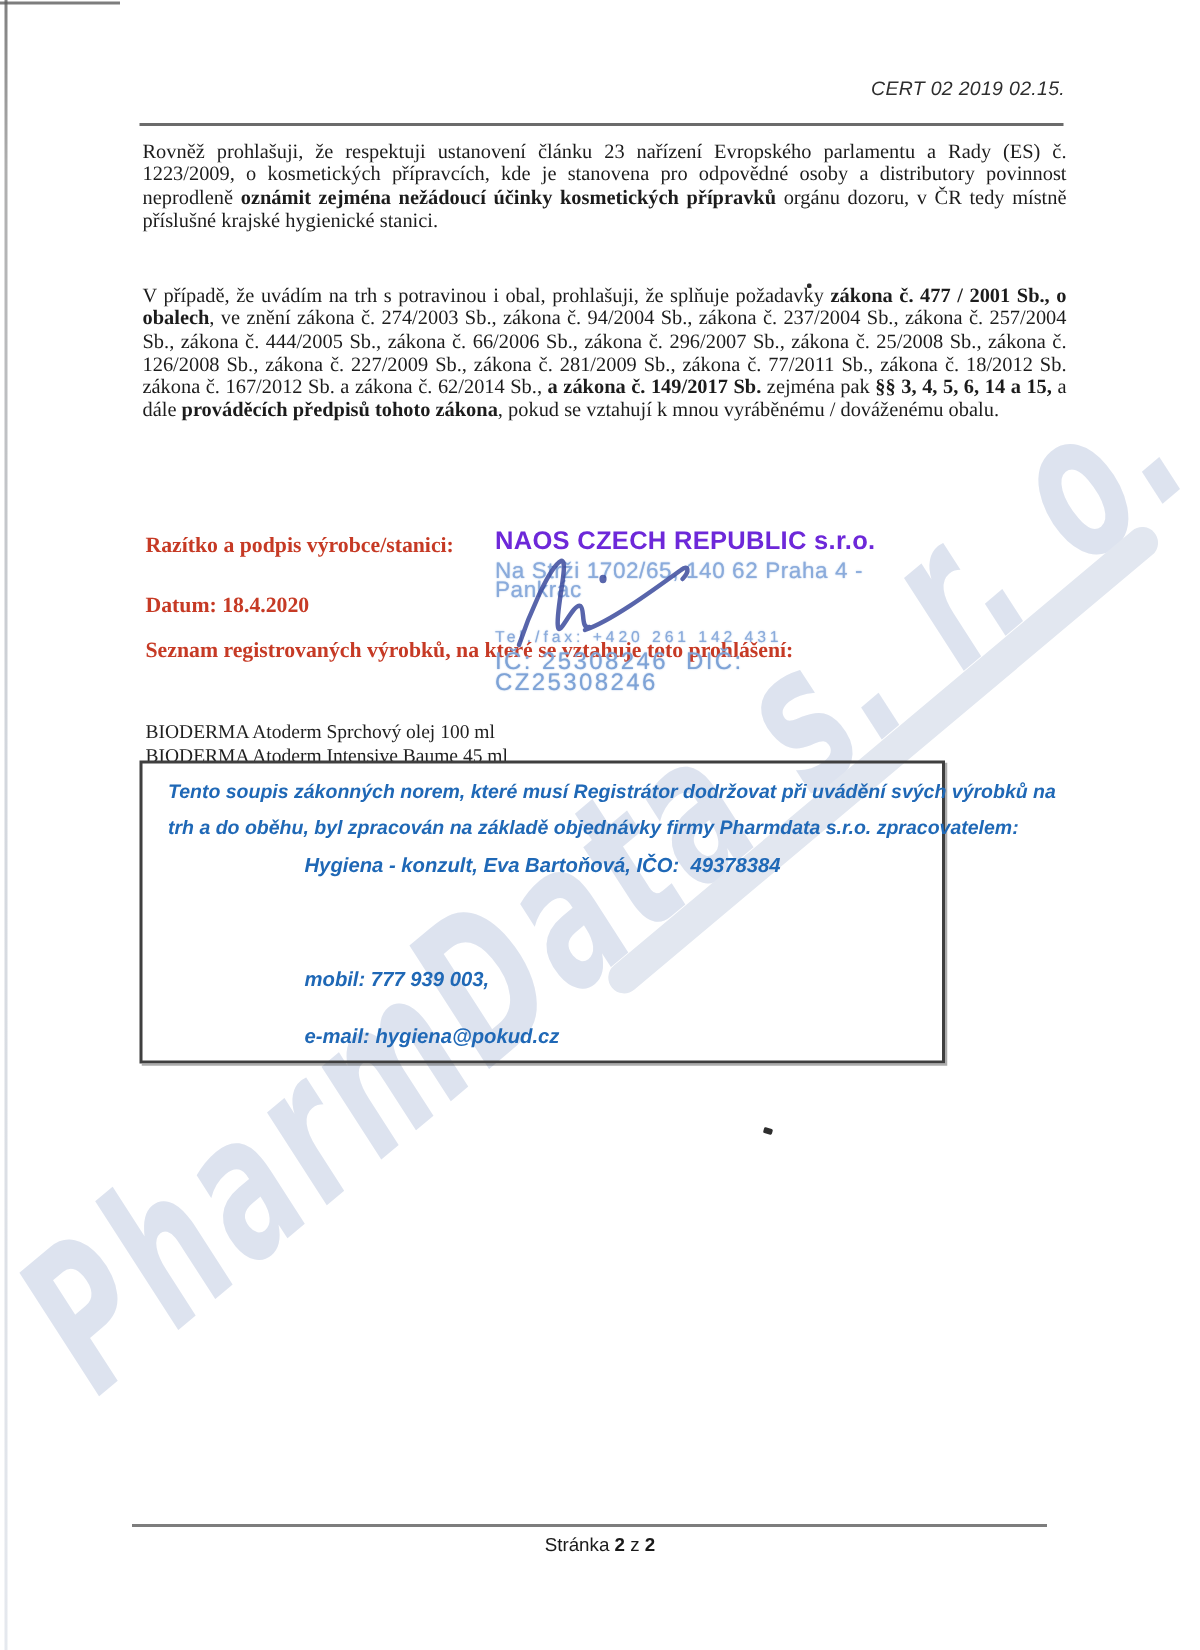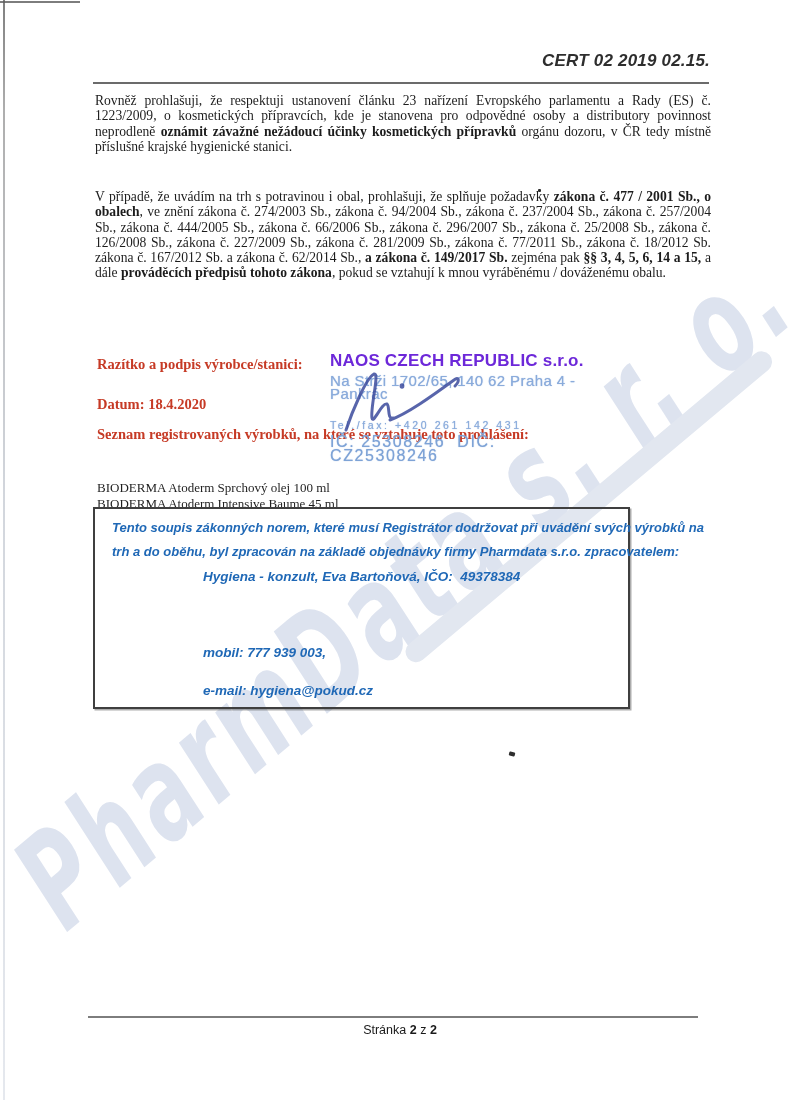--- a/index.html
+++ b/index.html
@@ -15,21 +15,21 @@
   .watermark{position:absolute;left:16px;top:874px;transform:rotate(-40deg);transform-origin:0 0;
              z-index:1;pointer-events:none;}
   .wm-text{display:inline-block;font-family:"DejaVu Sans",sans-serif;font-style:italic;font-weight:bold;
            font-size:86px;letter-spacing:5px;color:#dde3ef;white-space:nowrap;
            transform:scaleY(1.55);transform-origin:0 85%;}
   .wm-flourish{position:absolute;left:408px;top:648px;width:472px;height:21px;border-radius:11px;
                background:#e2e7f0;transform:rotate(-40deg);transform-origin:0 50%;z-index:1;pointer-events:none;}
   .content{position:absolute;left:0;top:0;width:800px;height:1100px;z-index:2;}
   
   .doc-code{position:absolute;right:90px;top:51px;font-family:"Liberation Sans",sans-serif;
-            font-style:italic;font-weight:700;font-size:17px;color:#2e2e2e;letter-spacing:.2px;text-align:right;}
+            font-style:italic;font-weight:400;font-size:13px;color:#2e2e2e;letter-spacing:.2px;text-align:right;}
   .header-rule{position:absolute;left:93px;top:82px;width:616px;height:2px;background:#6b6b6b;}
   
   .para{position:absolute;left:95px;width:616px;font-size:13.6px;line-height:15.3px;
         text-align:justify;color:#1c1c1c;margin:0;}
   .p1{top:93px;}
   .p2{top:189px;}
   
   .red-label{position:absolute;left:97px;font-weight:bold;font-size:14.5px;color:#c63a25;margin:0;}
   .lab1{top:356px;}
   .lab2{top:396px;}
@@ -72,21 +72,21 @@
   <div class="watermark">
     <span class="wm-text">PharmData s. r. o.</span>
   </div>
   <div class="wm-flourish"></div>
 
   <div class="content">
 
     <div class="doc-code">CERT 02 2019 02.15.</div>
     <div class="header-rule"></div>
 
-    <p class="para p1"><span>Rovněž prohlašuji, že respektuji ustanovení článku 23 nařízení Evropského parlamentu a Rady (ES) č. 1223/2009, o kosmetických přípravcích, kde je stanovena pro odpovědné osoby a distributory povinnost neprodleně </span><b>oznámit závažné nežádoucí účinky kosmetických přípravků</b><span> orgánu dozoru, v ČR tedy místně příslušné krajské hygienické stanici.</span></p>
+    <p class="para p1"><span>Rovněž prohlašuji, že respektuji ustanovení článku 23 nařízení Evropského parlamentu a Rady (ES) č. 1223/2009, o kosmetických přípravcích, kde je stanovena pro odpovědné osoby a distributory povinnost neprodleně </span><b>oznámit zejména nežádoucí účinky kosmetických přípravků</b><span> orgánu dozoru, v ČR tedy místně příslušné krajské hygienické stanici.</span></p>
 
     <p class="para p2"><span>V případě, že uvádím na trh s potravinou i obal, prohlašuji, že splňuje požadavky </span><b>zákona č. 477 / 2001 Sb., o obalech</b><span>, ve znění zákona č. 274/2003 Sb., zákona č. 94/2004 Sb., zákona č. 237/2004 Sb., zákona č. 257/2004 Sb., zákona č. 444/2005 Sb., zákona č. 66/2006 Sb., zákona č. 296/2007 Sb., zákona č. 25/2008 Sb., zákona č. 126/2008 Sb., zákona č. 227/2009 Sb., zákona č. 281/2009 Sb., zákona č. 77/2011 Sb., zákona č. 18/2012 Sb. zákona č. 167/2012 Sb. a zákona č. 62/2014 Sb., </span><b>a zákona č. 149/2017 Sb.</b><span> zejména pak </span><b>§§ 3, 4, 5, 6, 14 a 15,</b><span> a dále </span><b>prováděcích předpisů tohoto zákona</b><span>, pokud se vztahují k mnou vyráběnému / dováženému obalu.</span></p>
 
     <p class="red-label lab1">Razítko a podpis výrobce/stanici:</p>
     <p class="red-label lab2">Datum: 18.4.2020</p>
     <p class="red-label lab3">Seznam registrovaných výrobků, na které se vztahuje toto prohlášení:</p>
 
     <div class="stamp">
       <div class="stamp-company">NAOS CZECH REPUBLIC s.r.o.</div>
       <div class="stamp-line stamp-address">Na Strži 1702/65, 140 62 Praha 4 - Pankrác</div>

